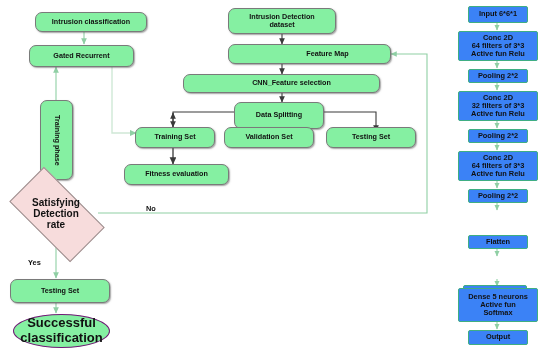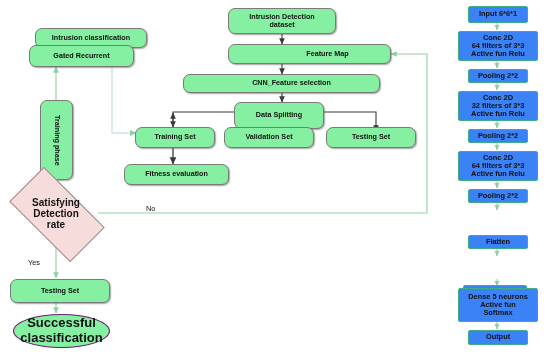--- a/index.html
+++ b/index.html
@@ -63,21 +63,21 @@
 
   .vtext{
     writing-mode:vertical-rl;
     text-orientation:mixed;
     white-space:nowrap;
   }
 
   .edge-label{
     position:absolute;
     font-size:7.4px;
-    font-weight:normal;
+    font-weight:bold;
     color:#111111;
     z-index:4;
     white-space:nowrap;
   }
   .ml{white-space:pre-line;}
 </style>
 </head>
 <body>
 
 <div id="canvas">
@@ -130,21 +130,21 @@
     <line x1="497" y1="83" x2="497" y2="90" stroke="#8fcfa4" stroke-width="1.1" marker-end="url(#arrGreenSm)"></line>
     <line x1="497" y1="121" x2="497" y2="128" stroke="#8fcfa4" stroke-width="1.1" marker-end="url(#arrGreenSm)"></line>
     <line x1="497" y1="143" x2="497" y2="150" stroke="#8fcfa4" stroke-width="1.1" marker-end="url(#arrGreenSm)"></line>
     <line x1="497" y1="181" x2="497" y2="188" stroke="#8fcfa4" stroke-width="1.1" marker-end="url(#arrGreenSm)"></line>
     <line x1="497" y1="203" x2="497" y2="210" stroke="#8fcfa4" stroke-width="1.1" marker-end="url(#arrGreenSm)"></line>
     <line x1="497" y1="249" x2="497" y2="256" stroke="#8fcfa4" stroke-width="1.1" marker-end="url(#arrGreenSm)"></line>
     <line x1="497" y1="279" x2="497" y2="286" stroke="#8fcfa4" stroke-width="1.1" marker-end="url(#arrGreenSm)"></line>
     <line x1="497" y1="322" x2="497" y2="329" stroke="#8fcfa4" stroke-width="1.1" marker-end="url(#arrGreenSm)"></line>
   </svg>
 
-  <div class="node green ml" style="left:35px;top:12px;width:112px;height:20px;margin-top:16px;">Intrusion classification</div>
+  <div class="node green ml" style="left:35px;top:12px;width:112px;height:20px;">Intrusion classification</div>
 
   <div class="node green ml" style="left:29px;top:45px;width:105px;height:22px;">Gated Recurrent</div>
 
   <div class="node green" style="left:40px;top:100px;width:33px;height:80px;">
     <span class="vtext">Training phase</span>
   </div>
 
   <div class="node diamond ml" style="left:14px;top:190px;width:84px;height:47px;">
     <span class="dshape"></span>
     <span class="ml">Satisfying

